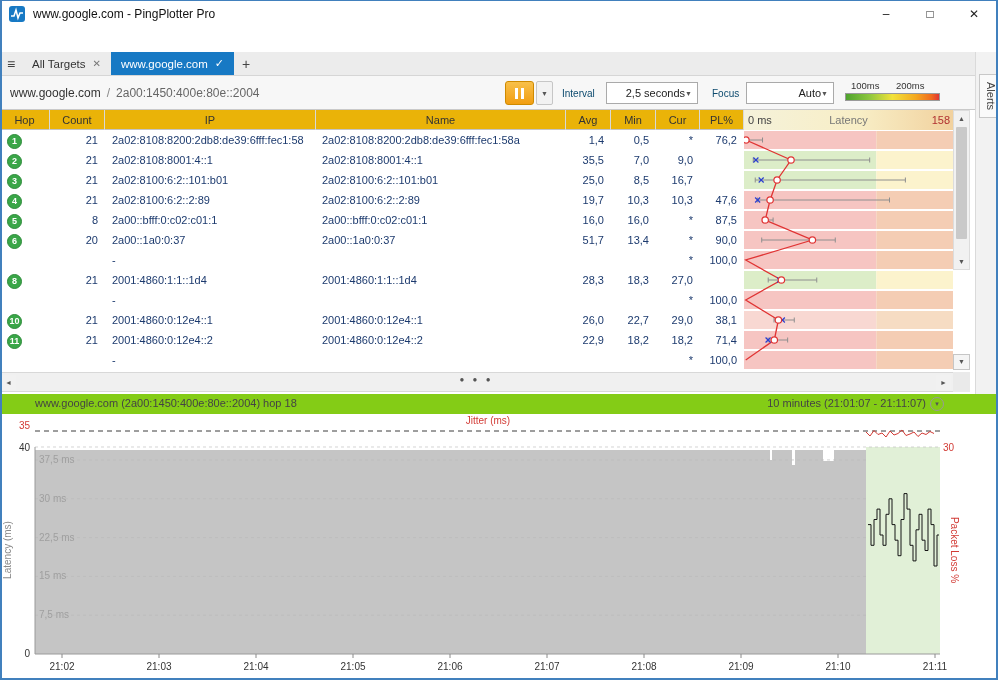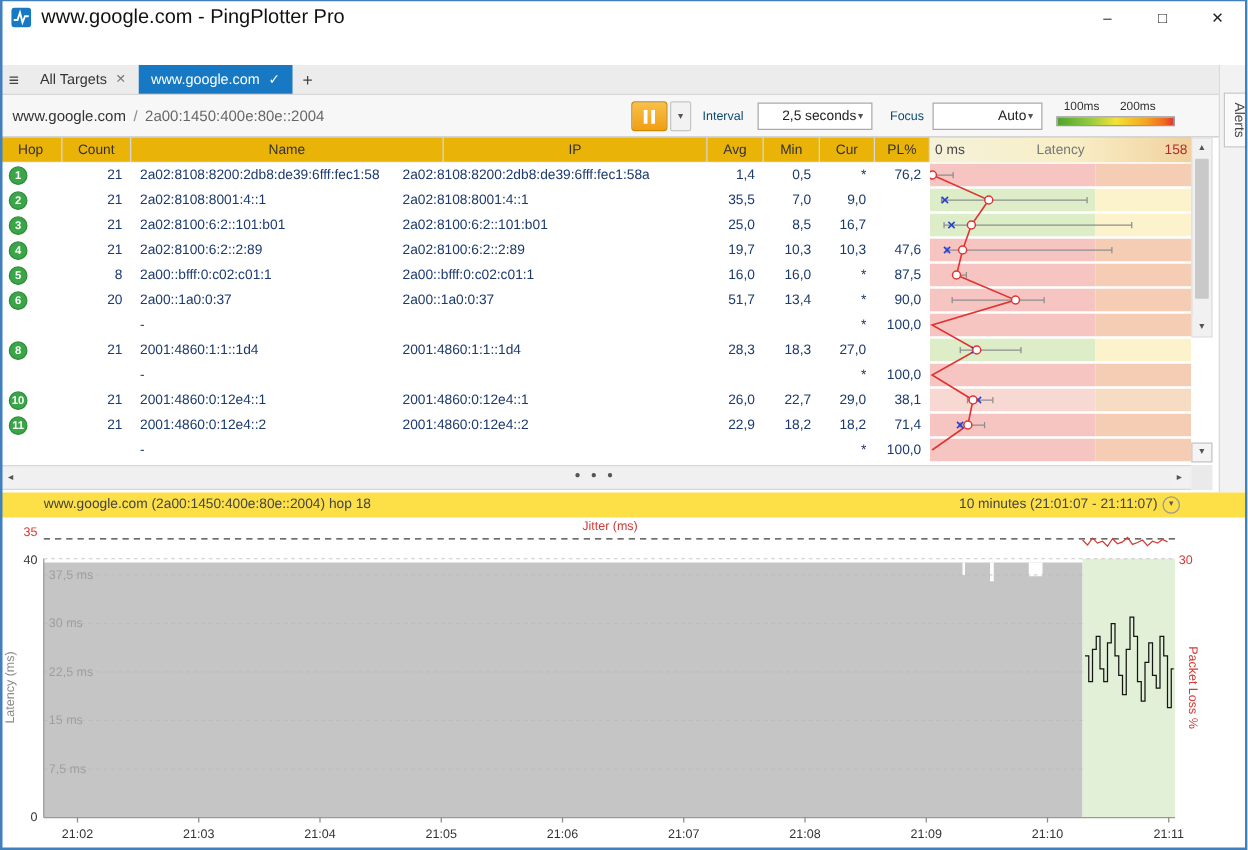--- a/index.html
+++ b/index.html
@@ -1,21 +1,21 @@
 <!DOCTYPE html>
 <html><head>
 <meta charset="utf-8">
 <style>
 *{margin:0;padding:0;box-sizing:border-box}
 body{font-family:"Liberation Sans","DejaVu Sans",sans-serif;background:#9aa7b0}
 #window{position:relative;width:998px;height:680px;background:#fff;overflow:hidden}
 #window::after{content:"";position:absolute;inset:0;border:2px solid #4180bd;border-top-width:1px;pointer-events:none;z-index:99}
 .titlebar{position:absolute;left:0;top:0;width:998px;height:28px;background:#fff;display:flex;align-items:center}
 .appicon{margin-left:9px}
-.title{margin-left:8px;font-size:16px;color:#111}
+.title{margin-left:8px;font-size:12px;color:#111}
 .wbtns{position:absolute;right:2px;top:0;height:28px;display:flex}
 .wbtn{width:44px;height:28px;display:flex;align-items:center;justify-content:center;font-size:12px;color:#222;cursor:default}
 .menubar{position:absolute;left:0;top:28px;width:998px;height:24px;background:#f0f0f0;display:flex;align-items:center;padding-left:4px}
 .menu-item{padding:0 9px;font-size:12px;color:#222;line-height:24px}
 .tabbar{position:absolute;left:0;top:52px;width:998px;height:24px;background:#ececec;display:flex;align-items:stretch;border-bottom:1px solid #d6d6d6}
 .hamburger{width:22px;text-align:center;font-size:14px;color:#444;line-height:24px}
 .tab{display:flex;align-items:center;padding:0 10px;font-size:11.5px;gap:7px}
 .tab.inactive{color:#333}
 .tclose{color:#777;font-size:10px}
 .tab.active{background:#1779c4;color:#fff}
@@ -61,21 +61,21 @@
 .vthumb{position:absolute;left:2px;top:16px;width:11px;height:112px;background:#c9c9c9;border-radius:1px}
 .vdown{position:absolute;left:0;bottom:0}
 .vdrop{position:absolute;left:953px;top:354px;width:17px;height:16px;border:1px solid #c6c6c6;background:#f4f4f4;text-align:center;font-size:7px;color:#555;line-height:14px}
 .splitter{position:absolute;left:0;top:372px;width:953px;height:20px;background:#f0f0f0;border-top:1px solid #d8d8d8;border-bottom:1px solid #d8d8d8}
 .hleft{position:absolute;left:1px;top:2px}
 .hright{position:absolute;left:936px;top:2px}
 .dots{position:absolute;left:0;width:100%;text-align:center;top:2px;font-size:8px;letter-spacing:3px;color:#555}
 .corner{position:absolute;left:953px;top:372px;width:17px;height:20px;background:#eaeaea}
 .gutter{position:absolute;left:975px;top:52px;width:23px;height:342px;background:#f2f2f2;border-left:1px solid #dadada}
 .alerts{position:absolute;left:3px;top:22px;width:19px;padding:7px 0;background:#fafafa;border:1px solid #c8c8c8;color:#444;font-size:11px;writing-mode:vertical-rl;text-align:center}
-.tlhead{position:absolute;left:0;top:394px;width:998px;height:20px;background:#fde047;font-size:11px;color:#444}
+.tlhead{position:absolute;left:0;top:394px;width:998px;height:20px;background:#84cc16;font-size:11px;color:#444}
 .tl-left{position:absolute;left:35px;top:3px}
 .tl-right{position:absolute;right:72px;top:3px}
 .tl-drop{position:absolute;right:54px;top:3px;width:14px;height:14px;border:1px solid #999;border-radius:50%;text-align:center;line-height:12px;font-size:7px;color:#555}
 #timeline-svg{position:absolute;left:0;top:414px}
 svg{font-family:"Liberation Sans","DejaVu Sans",sans-serif}
 </style>
 </head>
 <body>
 
 <div id="window">
@@ -133,22 +133,22 @@
         <span>100ms</span>
         <span>200ms</span>
       </div>
       <div class="scale-bar"></div>
     </div>
   </div>
 
   <div class="thead">
     <div class="hc c-hop">Hop</div>
     <div class="hc c-count">Count</div>
+    <div class="hc c-ip">IP</div>
     <div class="hc c-name">Name</div>
-    <div class="hc c-ip">IP</div>
     <div class="hc c-avg">Avg</div>
     <div class="hc c-min">Min</div>
     <div class="hc c-cur">Cur</div>
     <div class="hc c-pl">PL%</div>
     <div class="hc c-lat">
       <span class="lat-min">0 ms</span>
       <span class="lat-title">Latency</span>
       <span class="lat-max">158</span>
     </div>
   </div>

